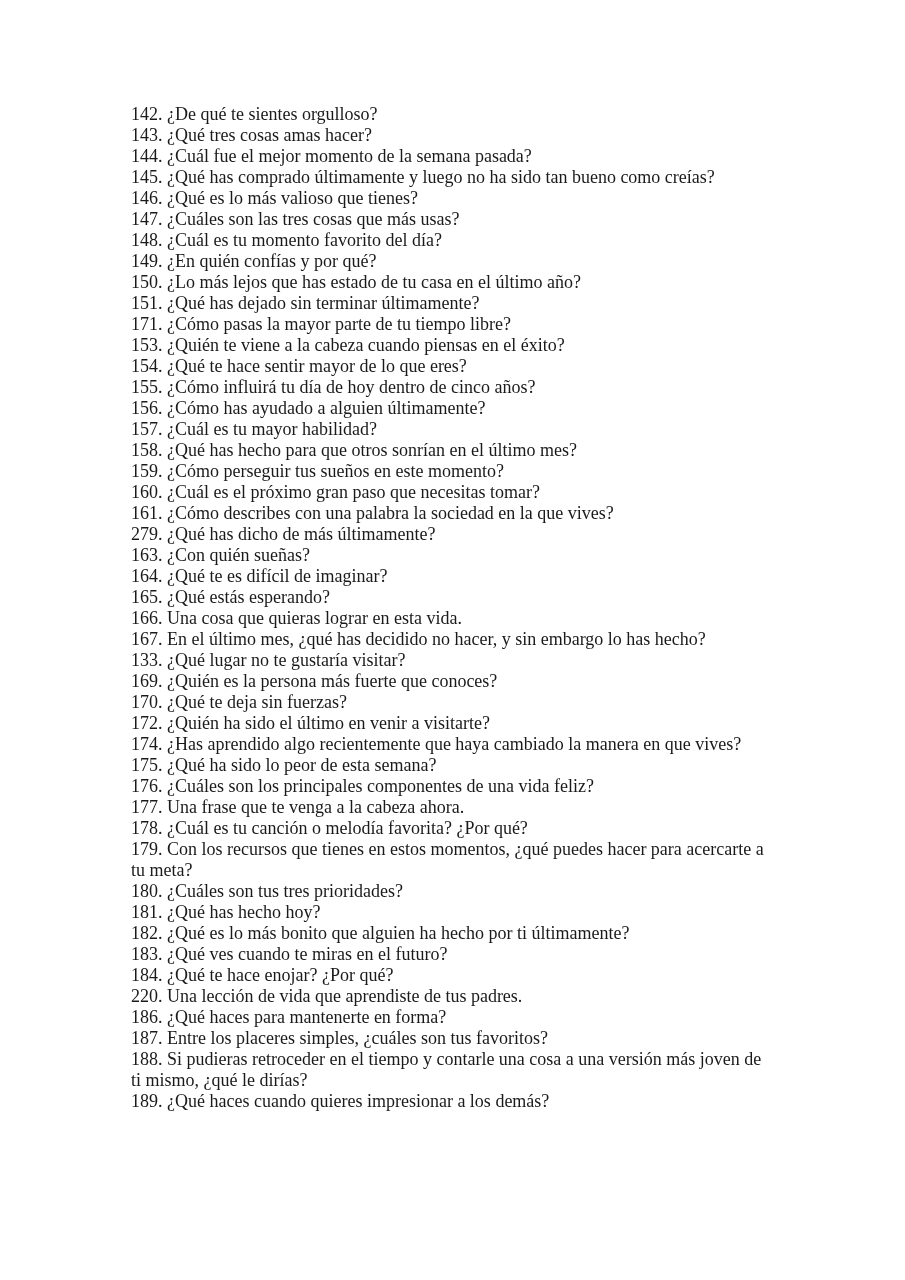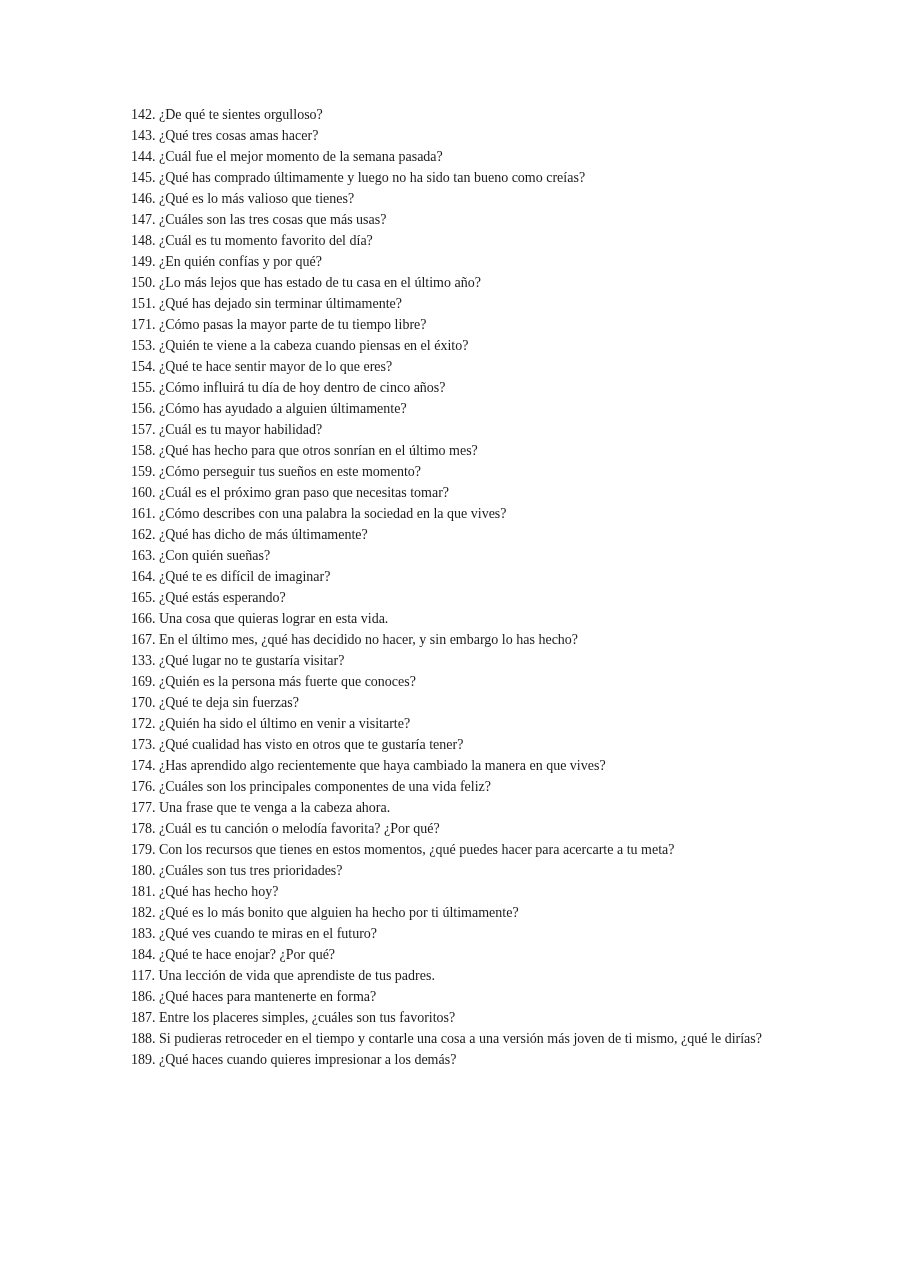--- a/index.html
+++ b/index.html
@@ -15,21 +15,21 @@
   }
   .page {
     width: 905px;
     height: 1280px;
     box-sizing: border-box;
     padding: 104px 130px 0 131px;
     background: #ffffff;
     position: relative;
   }
   .doc-body {
-    font-size: 14px;
+    font-size: 18px;
     line-height: 21.0px;
     text-align: left;
     color: #1a1a1a;
   }
   .doc-line {
     margin: 0;
     padding: 0;
     white-space: normal;
     text-indent: 0;
   }
@@ -52,40 +52,40 @@
     <p class="doc-line">171. ¿Cómo pasas la mayor parte de tu tiempo libre?</p>
     <p class="doc-line">153. ¿Quién te viene a la cabeza cuando piensas en el éxito?</p>
     <p class="doc-line">154. ¿Qué te hace sentir mayor de lo que eres?</p>
     <p class="doc-line">155. ¿Cómo influirá tu día de hoy dentro de cinco años?</p>
     <p class="doc-line">156. ¿Cómo has ayudado a alguien últimamente?</p>
     <p class="doc-line">157. ¿Cuál es tu mayor habilidad?</p>
     <p class="doc-line">158. ¿Qué has hecho para que otros sonrían en el último mes?</p>
     <p class="doc-line">159. ¿Cómo perseguir tus sueños en este momento?</p>
     <p class="doc-line">160. ¿Cuál es el próximo gran paso que necesitas tomar?</p>
     <p class="doc-line">161. ¿Cómo describes con una palabra la sociedad en la que vives?</p>
-    <p class="doc-line">162. ¿Qué has dicho de más últimamente?</p>
+    <p class="doc-line">279. ¿Qué has dicho de más últimamente?</p>
     <p class="doc-line">163. ¿Con quién sueñas?</p>
     <p class="doc-line">164. ¿Qué te es difícil de imaginar?</p>
     <p class="doc-line">165. ¿Qué estás esperando?</p>
     <p class="doc-line">166. Una cosa que quieras lograr en esta vida.</p>
     <p class="doc-line">167. En el último mes, ¿qué has decidido no hacer, y sin embargo lo has hecho?</p>
     <p class="doc-line">133. ¿Qué lugar no te gustaría visitar?</p>
     <p class="doc-line">169. ¿Quién es la persona más fuerte que conoces?</p>
     <p class="doc-line">170. ¿Qué te deja sin fuerzas?</p>
     <p class="doc-line">172. ¿Quién ha sido el último en venir a visitarte?</p>
-    <p class="doc-line">173. ¿Qué cualidad has visto en otros que te gustaría tener?</p>
     <p class="doc-line">174. ¿Has aprendido algo recientemente que haya cambiado la manera en que vives?</p>
+    <p class="doc-line">175. ¿Qué ha sido lo peor de esta semana?</p>
     <p class="doc-line">176. ¿Cuáles son los principales componentes de una vida feliz?</p>
     <p class="doc-line">177. Una frase que te venga a la cabeza ahora.</p>
     <p class="doc-line">178. ¿Cuál es tu canción o melodía favorita? ¿Por qué?</p>
     <p class="doc-line">179. Con los recursos que tienes en estos momentos, ¿qué puedes hacer para acercarte a tu meta?</p>
     <p class="doc-line">180. ¿Cuáles son tus tres prioridades?</p>
     <p class="doc-line">181. ¿Qué has hecho hoy?</p>
     <p class="doc-line">182. ¿Qué es lo más bonito que alguien ha hecho por ti últimamente?</p>
     <p class="doc-line">183. ¿Qué ves cuando te miras en el futuro?</p>
     <p class="doc-line">184. ¿Qué te hace enojar? ¿Por qué?</p>
-    <p class="doc-line">117. Una lección de vida que aprendiste de tus padres.</p>
+    <p class="doc-line">220. Una lección de vida que aprendiste de tus padres.</p>
     <p class="doc-line">186. ¿Qué haces para mantenerte en forma?</p>
     <p class="doc-line">187. Entre los placeres simples, ¿cuáles son tus favoritos?</p>
     <p class="doc-line">188. Si pudieras retroceder en el tiempo y contarle una cosa a una versión más joven de ti mismo, ¿qué le dirías?</p>
     <p class="doc-line">189. ¿Qué haces cuando quieres impresionar a los demás?</p>
   </div>
 </div>
 
 </body></html>

